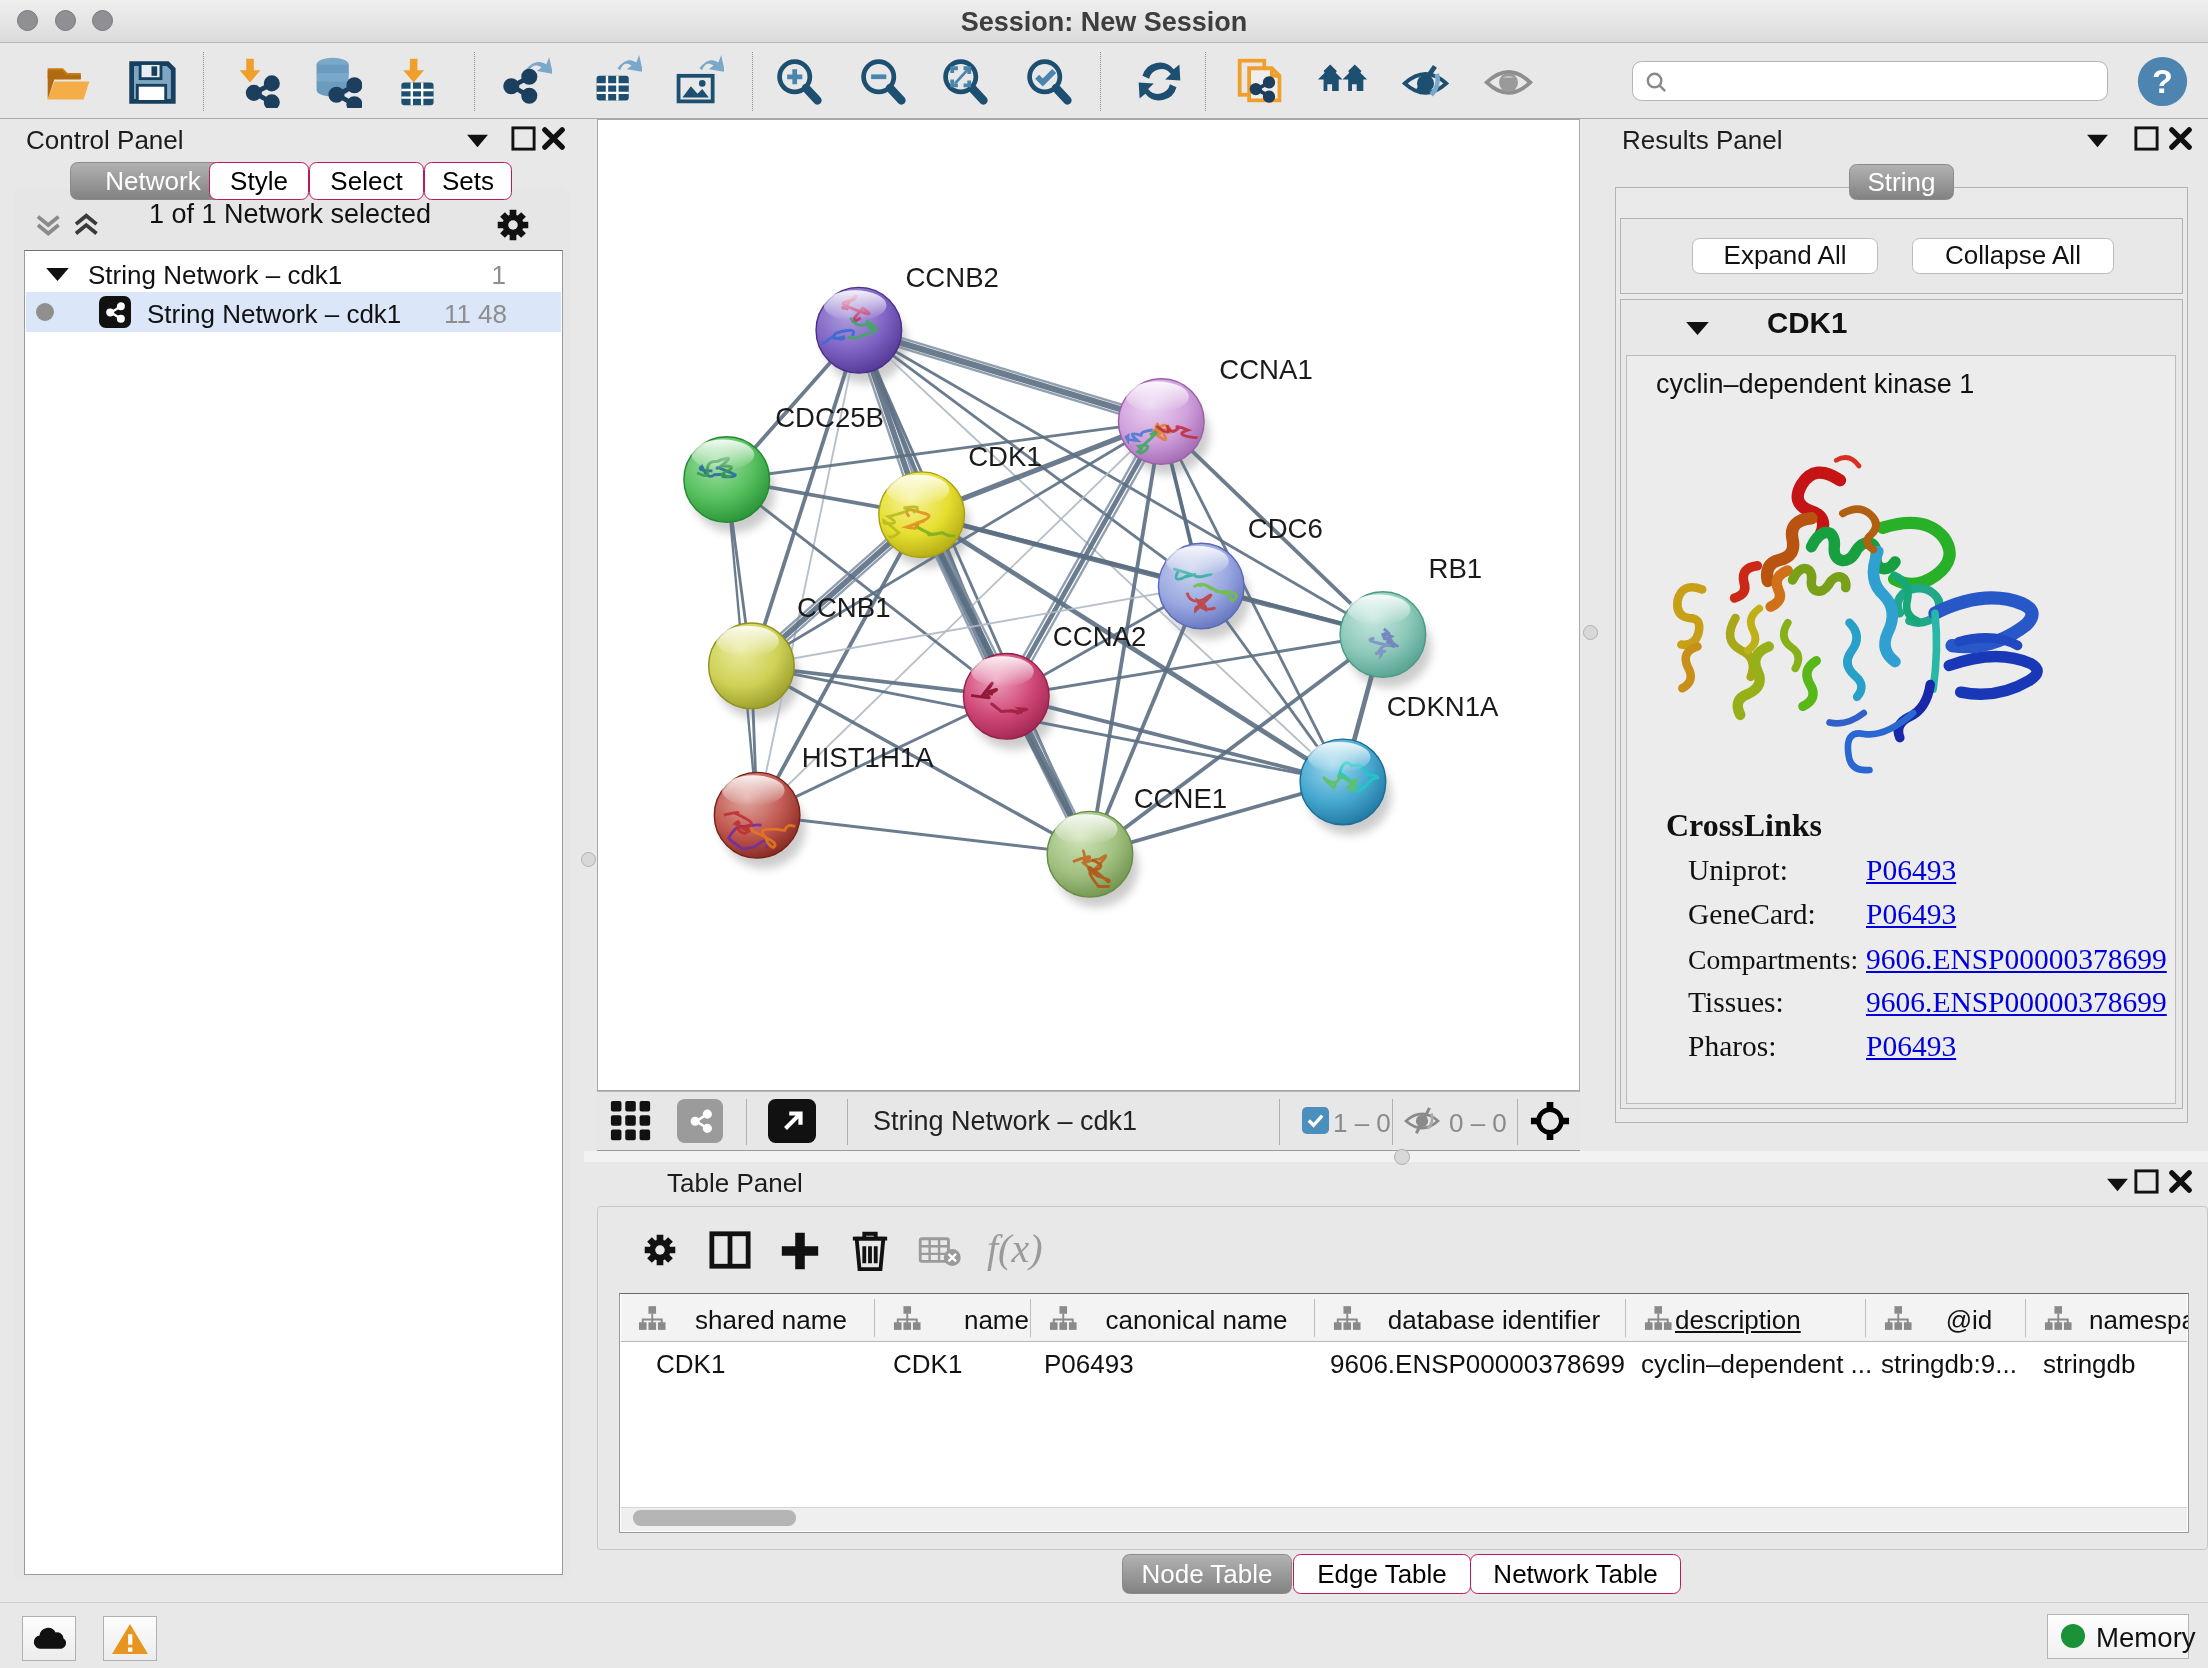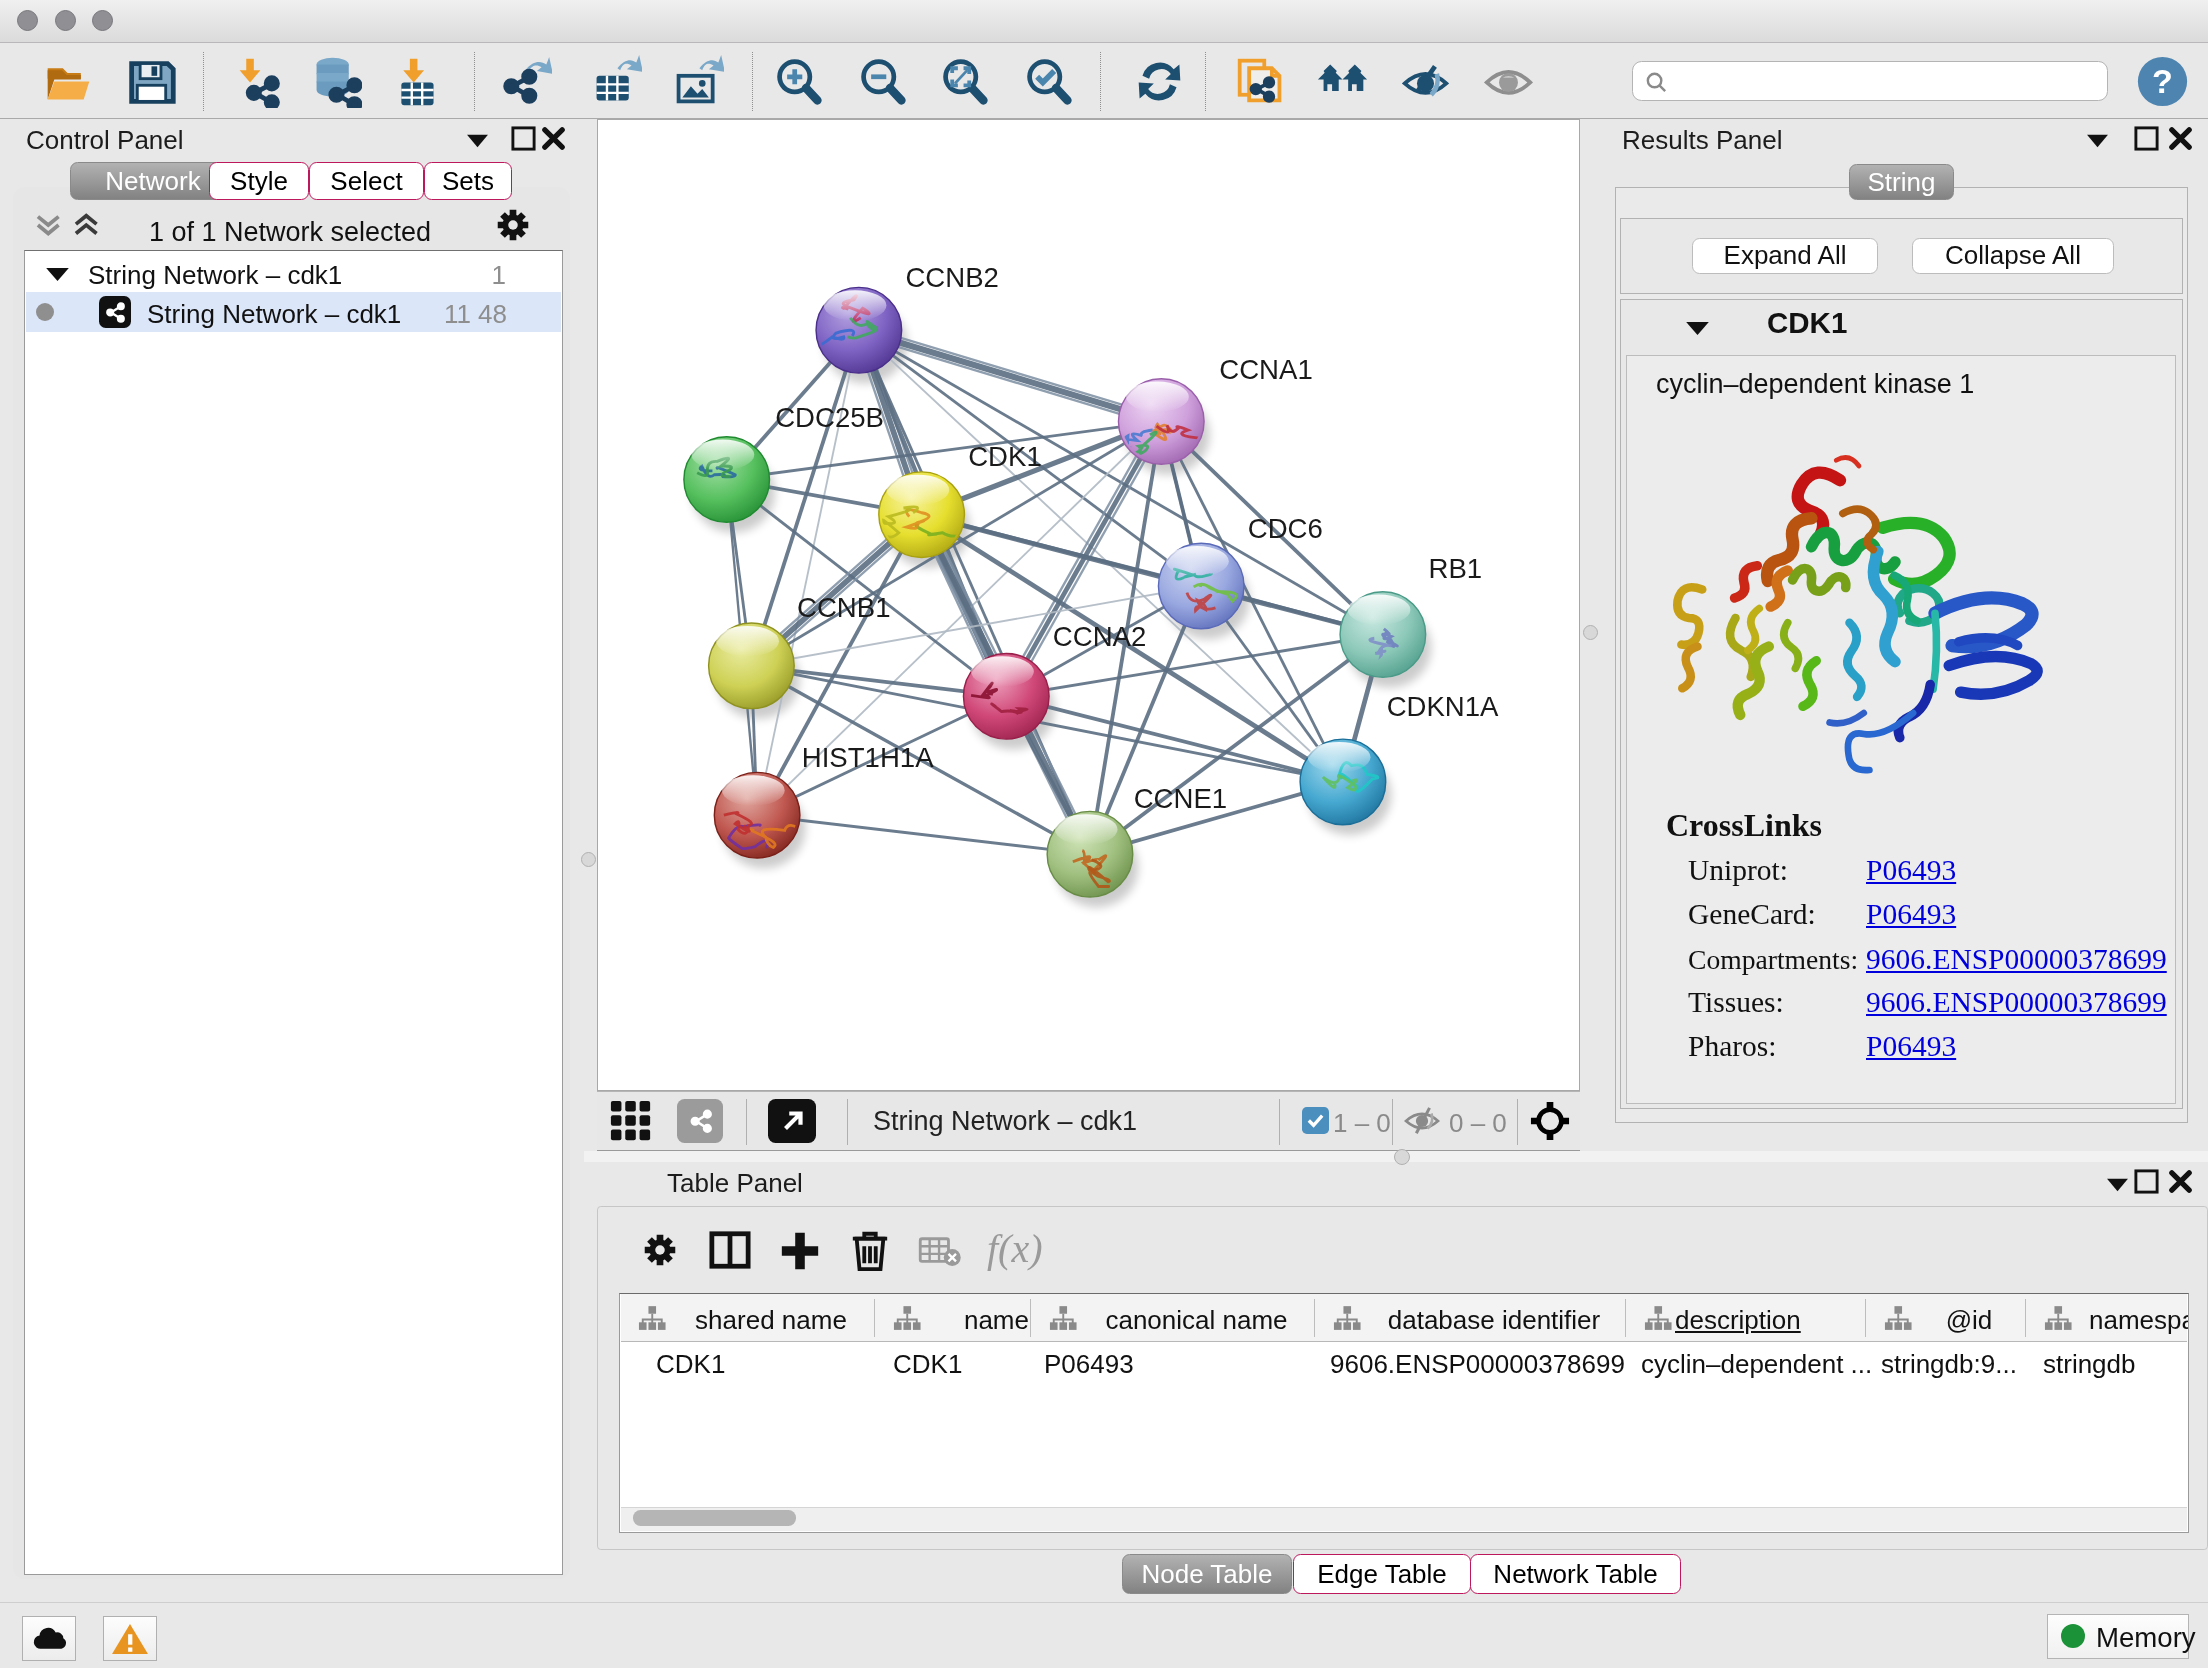--- a/index.html
+++ b/index.html
@@ -21,20 +21,21 @@
 .tab{position:absolute;height:38px;box-sizing:border-box;border:1px solid #be185d;background:#fff;color:#000;font-size:26px;text-align:center;border-radius:7.6px;line-height:36px;}
 .tabsel{background:linear-gradient(#b2b2b2,#828282);color:#fff;border:1px solid #8a8a8a;}
 </style>
 </head>
 <body>
 <div id="win">
 <div id="titlebar">
   <div class="tl" style="left:17px;"></div>
   <div class="tl" style="left:55px;"></div>
   <div class="tl" style="left:92px;"></div>
+  <div id="title">Session: New Session</div>
 </div>
 <div id="toolbar">
 <svg class="tbi" style="left:42px" viewBox="0 0 56 56">
         <path d="M6 14 h16 l5 5 h14 v6 H6z" fill="#c87c16"></path>
         <path d="M6 47 V16 h15 l5 5 h15 v5 h-28 z" fill="#b06a10"></path>
         <path d="M13 28 h37 l-6 19 H6z" fill="#f5ad47"></path>
       </svg>
 <svg class="tbi" style="left:125px" viewBox="0 0 56 56">
         <path d="M7 9 h38 l6 6 v34 h-44 z" fill="#7fa7c4" stroke="#17405e" stroke-width="5"></path>
         <rect x="16" y="9" width="22" height="16" fill="#e8eef2" stroke="#17405e" stroke-width="3"></rect>
@@ -184,21 +185,21 @@
           <path d="M4 6 l11 9 11-9"></path>
           <path d="M4 15 l11 9 11-9"></path>
         </g>
       </svg>
 <svg class="abs" style="left:72px;top:211px;width:28.5px;height:30px" viewBox="0 0 30 32">
         <g stroke="#3a3a3a" stroke-width="4" fill="none">
           <path d="M4 14 l11-9 11 9"></path>
           <path d="M4 24 l11-9 11 9"></path>
         </g>
       </svg>
-<div class="abs" style="left:114px;top:217px;width:352px;text-align:center;font-size:27px;color:#111;">1 of 1 Network selected</div>
+<div class="abs" style="left:114px;top:199px;width:352px;text-align:center;font-size:27px;color:#111;">1 of 1 Network selected</div>
 <svg class="abs" style="left:492px;top:204px;width:42px;height:42px" viewBox="0 0 44 44">
         <g fill="#111">
           <circle cx="22" cy="22" r="11"></circle>
           <g stroke="#111" stroke-width="7">
             <path d="M22 6 v8 M22 30 v8 M6 22 h8 M30 22 h8 M11 11 l6 6 M27 27 l6 6 M33 11 l-6 6 M17 27 l-6 6"></path>
           </g>
         </g>
         <circle cx="22" cy="22" r="5" fill="#e7e6e7"></circle>
       </svg>
 <div class="abs" style="left:24px;top:250px;width:539px;height:1325px;background:#fff;border:1.9px solid #9a9a9a;border-top-color:#707070;box-sizing:border-box;"></div>

